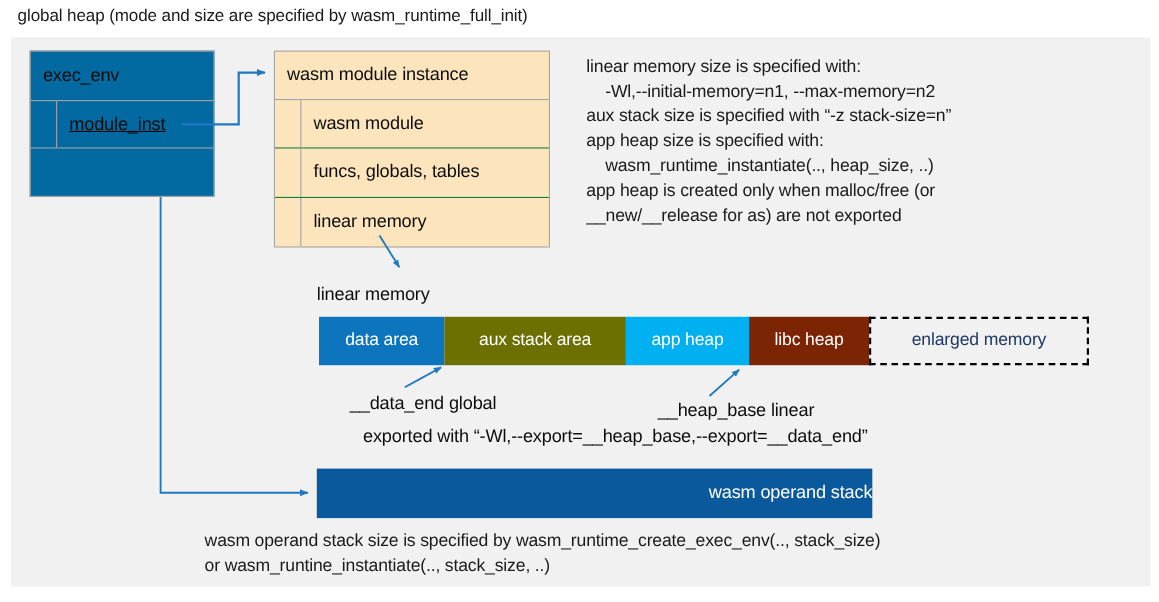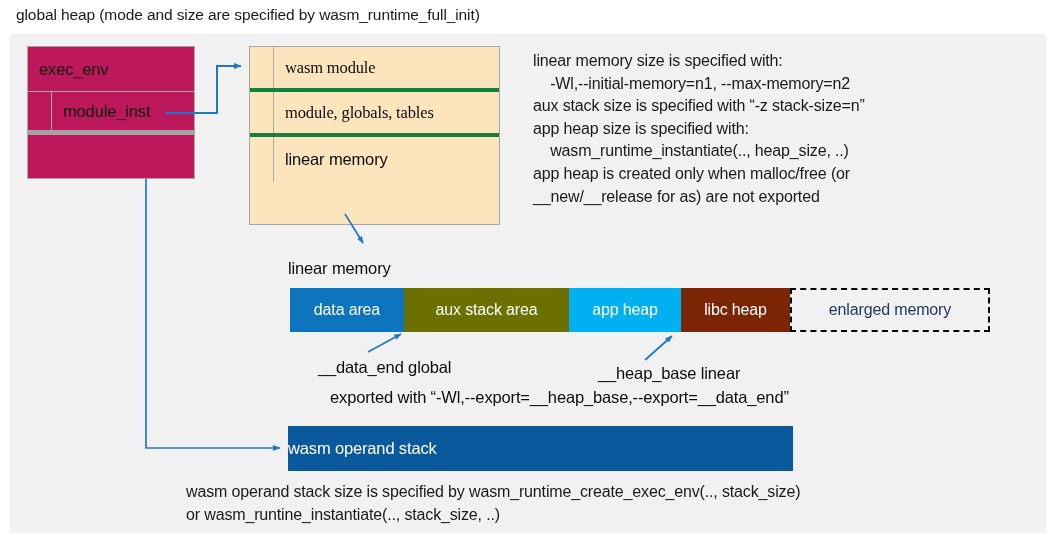--- a/index.html
+++ b/index.html
@@ -66,48 +66,48 @@
     border-right: 1px solid #a6a6a6;
     box-sizing: border-box;
   }
 
   
   .exec-env {
     left: 27px;
     top: 46px;
     width: 168px;
     height: 133px;
-    background: #be185d;
+    background: #0369a1;
   }
   .exec-env .hdr {
     height: 45px;
     border-bottom: 1px solid #a6a6a6;
     padding-left: 11px;
   }
   .exec-env .sub {
     height: 43px;
   }
-  .exec-env .sub.first { border-bottom: 5px solid #a3a3a3; }
+  .exec-env .sub.first { border-bottom: 1px solid #a3a3a3; text-decoration: underline; }
   .exec-env .sub .row-label { padding-left: 11px; }
 
   
   .mod-inst {
     left: 249px;
     top: 46px;
     width: 251px;
     height: 179px;
     background: #fce5bc;
   }
   .mod-inst .hdr {
     height: 44px;
     border-bottom: 1px solid #a6a6a6;
     padding-left: 11px;
   }
   .mod-inst .sub { height: 45px; }
-  .mod-inst .sub.bordered { border-bottom: 4px solid #15803d; font-family: Liberation Serif, serif; }
+  .mod-inst .sub.bordered { border-bottom: 1px solid #15803d; }
   .mod-inst .sub .row-label { padding-left: 11px; }
 
   
   .note {
     font-size: 16px;
     color: #1a1a1a;
     line-height: 22.6px;
     white-space: pre;
     letter-spacing: -0.15px;
   }
@@ -159,21 +159,21 @@
 
   
   .operand-stack {
     left: 288px;
     top: 426px;
     width: 505px;
     height: 45px;
     background: #0a599c;
     display: flex;
     align-items: center;
-    justify-content: flex-start;
+    justify-content: flex-end;
   }
   .operand-stack .lbl {
     font-size: 16.5px;
     color: #ffffff;
     letter-spacing: -0.15px;
   }
 
   
   .connectors {
     left: 0; top: 0;
@@ -195,27 +195,30 @@
     <div class="struct-row hdr">
       <span class="row-label">exec_env</span>
     </div>
     <div class="struct-row sub first">
       <div class="indent-col"></div>
       <span class="row-label">module_inst</span>
     </div>
   </div>
 
   <div class="abs struct-box mod-inst">
+    <div class="struct-row hdr">
+      <span class="row-label">wasm module instance</span>
+    </div>
     <div class="struct-row sub bordered">
       <div class="indent-col"></div>
       <span class="row-label">wasm module</span>
     </div>
     <div class="struct-row sub bordered">
       <div class="indent-col"></div>
-      <span class="row-label">module, globals, tables</span>
+      <span class="row-label">funcs, globals, tables</span>
     </div>
     <div class="struct-row sub">
       <div class="indent-col"></div>
       <span class="row-label">linear memory</span>
     </div>
   </div>
 
   <div class="abs note note-right">linear memory size is specified with:
     -Wl,--initial-memory=n1, --max-memory=n2
 aux stack size is specified with “-z stack-size=n”

